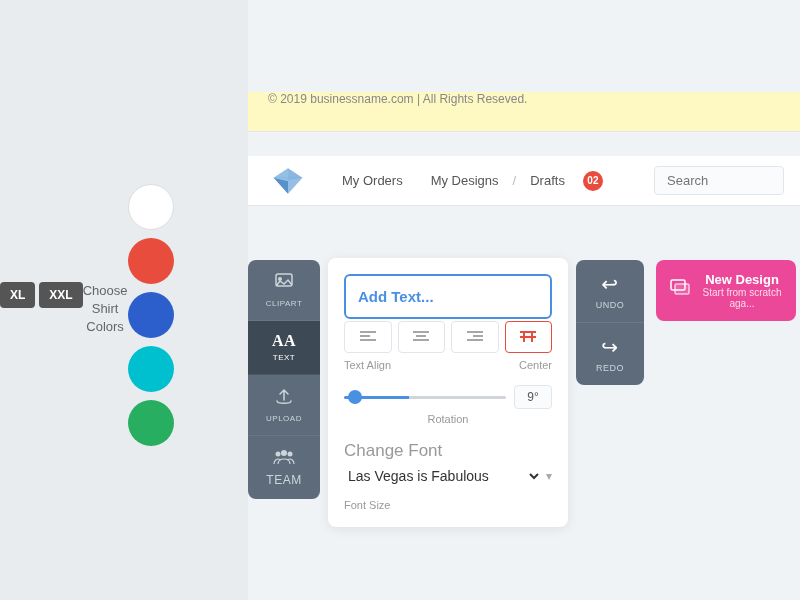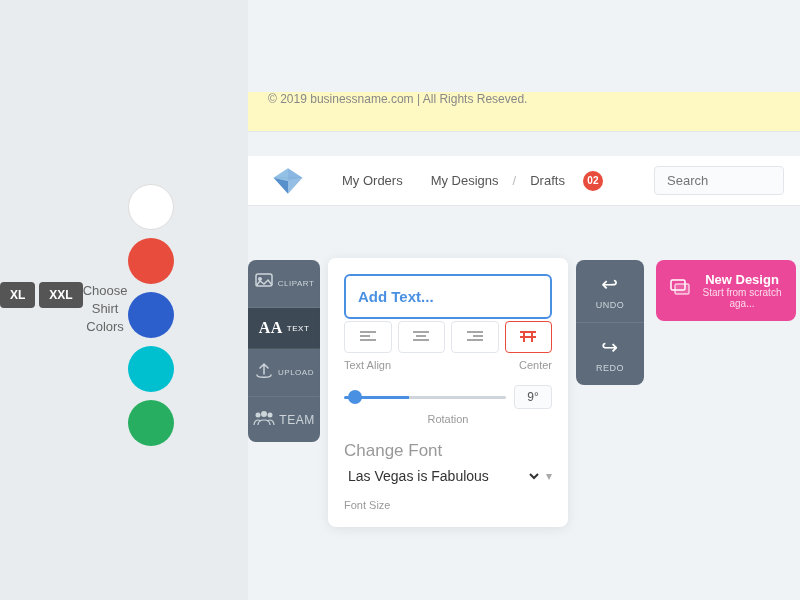--- a/index.html
+++ b/index.html
@@ -74,21 +74,21 @@
       width: 72px;
       background: #5d6b7a;
       border-radius: 8px;
       display: flex;
       flex-direction: column;
       overflow: hidden;
     }
 
     .tool-item {
       display: flex;
-      flex-direction: row;
+      flex-direction: column;
       align-items: center;
       justify-content: center;
       padding: 12px 14px;
       cursor: pointer;
       color: #cdd5db;
       font-size: 9px;
       letter-spacing: 0.5px;
       text-transform: uppercase;
       gap: 4px;
       border-bottom: 1px solid rgba(255,255,255,0.08);

